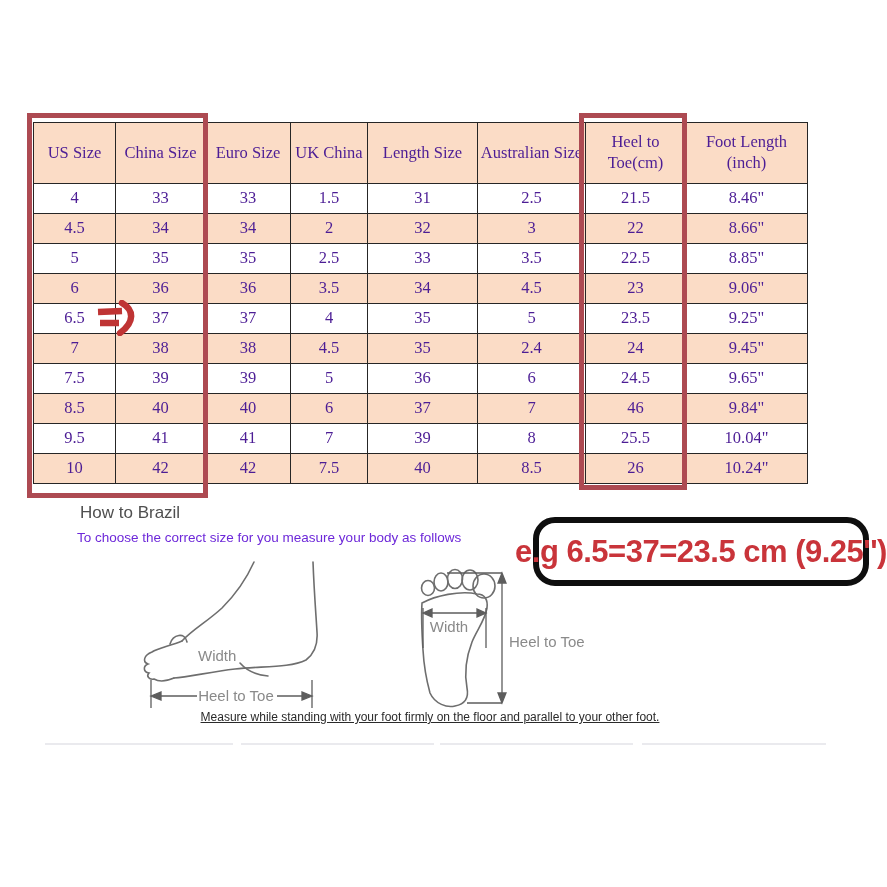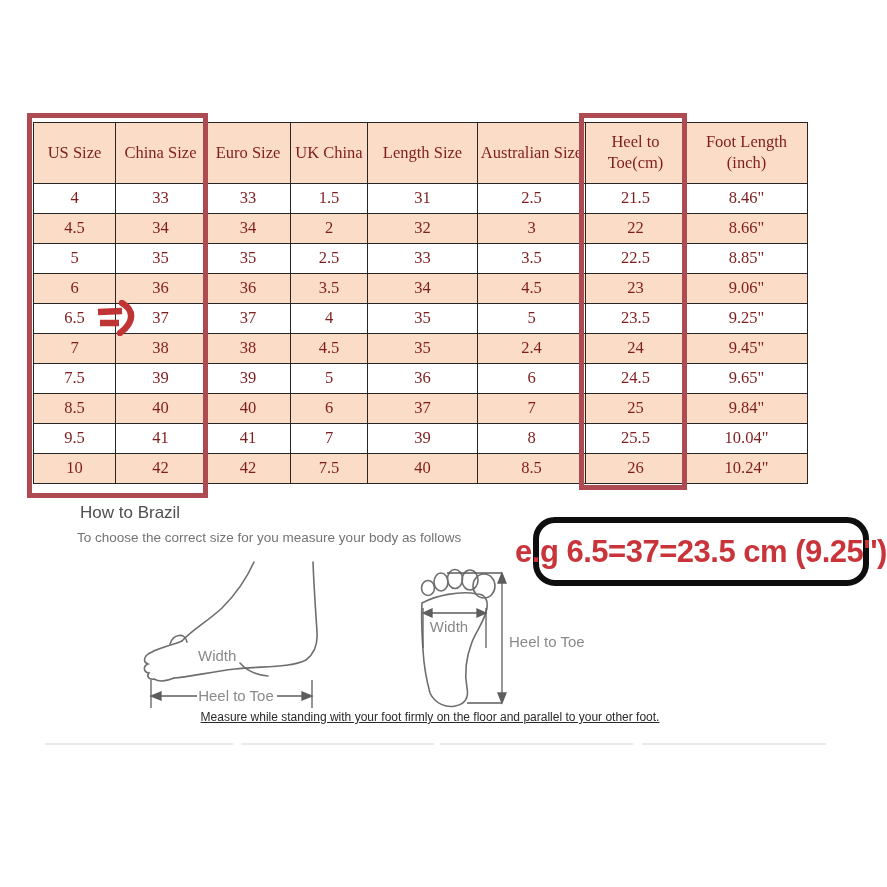--- a/index.html
+++ b/index.html
@@ -4,38 +4,38 @@
 <style>
   html,body{margin:0;padding:0;background:#fff;}
   .canvas{
     position:relative;width:887px;height:887px;background:#ffffff;overflow:hidden;
     font-family:"Liberation Sans",sans-serif;
   }
   
   table.size-chart{
     position:absolute;left:33px;top:122px;
     border-collapse:collapse;table-layout:fixed;
-    font-family:"Liberation Serif",serif;font-size:16.5px;color:#7f1d1d;
+    font-family:"Liberation Serif",serif;font-size:16.5px;color:#4c1d95;
   }
   table.size-chart th,table.size-chart td{
     border:1px solid #262626;text-align:center;vertical-align:middle;
     padding:0 2px;font-weight:normal;line-height:1.25;
   }
   table.size-chart thead th{height:60px;background:var(--peach);}
   table.size-chart tbody td{height:29px;background:#ffffff;}
   table.size-chart tbody tr:nth-child(even) td{background:var(--peach);}
   
   .hl-box{position:absolute;border:5px solid var(--hl);pointer-events:none;}
   .hl-box.us-china{left:27px;top:113px;width:171px;height:375px;}
   .hl-box.heel{left:579px;top:113px;width:98px;height:367px;}
   
   .row-arrow{position:absolute;left:95px;top:300px;color:var(--arrow);}
   
   .htm-title{position:absolute;left:80px;top:503px;font-size:17px;color:#4f4f4f;}
-  .htm-sub{position:absolute;left:77px;top:530px;font-size:13.5px;color:#737373;}
+  .htm-sub{position:absolute;left:77px;top:530px;font-size:13.5px;color:#6d28d9;}
   .htm-footer{position:absolute;left:0;top:710px;width:860px;text-align:center;
     font-size:12px;color:#2a2a2a;text-decoration:underline;}
   
   .eg-box{
     position:absolute;left:533px;top:517px;width:324px;height:57px;
     border:6px solid #0e0e0e;border-radius:22px;background:#fff;
     display:flex;align-items:center;justify-content:center;
   }
   .eg-text{font-size:31px;font-weight:bold;letter-spacing:-0.5px;color:var(--egred);white-space:nowrap;}
   
@@ -144,21 +144,21 @@
           <td>24.5</td>
           <td>9.65"</td>
         </tr>
         <tr>
           <td>8.5</td>
           <td>40</td>
           <td>40</td>
           <td>6</td>
           <td>37</td>
           <td>7</td>
-          <td>25</td>
+          <td>46</td>
           <td>9.84"</td>
         </tr>
         <tr>
           <td>9.5</td>
           <td>41</td>
           <td>41</td>
           <td>7</td>
           <td>39</td>
           <td>8</td>
           <td>25.5</td>

